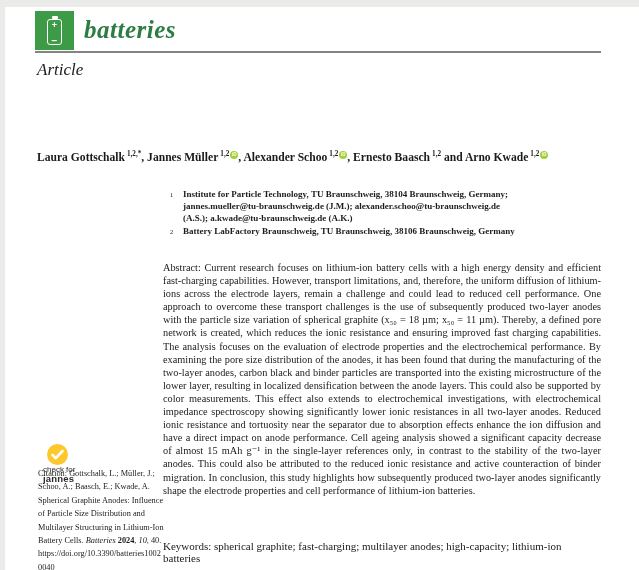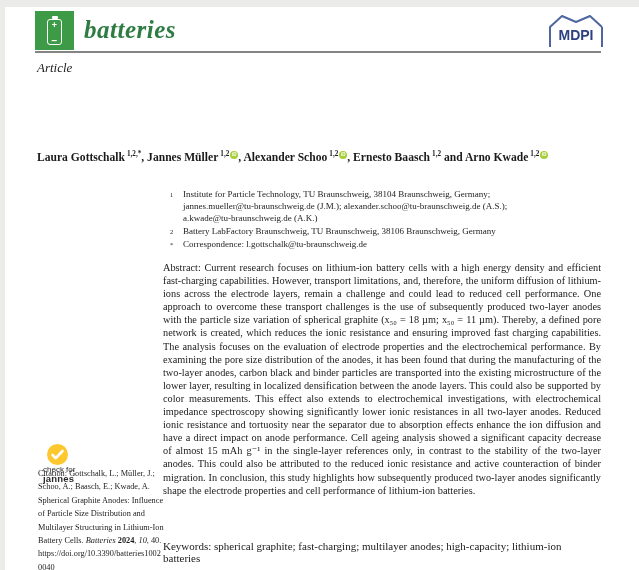--- a/index.html
+++ b/index.html
@@ -23,39 +23,39 @@
   .battery-plus  { position:absolute; left:0; right:0; top:0px;  text-align:center; font-size:9px; font-weight:bold; line-height:10px; }
   .battery-minus { position:absolute; left:0; right:0; bottom:-1px; text-align:center; font-size:10px; font-weight:bold; line-height:9px; }
   .journal-name {
     position:absolute; left:84px; top:16px; font-size:25px; font-weight:bold; font-style:italic;
     color:#2e7c43; letter-spacing:0.5px;
   }
   .mdpi-logo { position:absolute; left:547px; top:13px; width:60px; height:36px; }
   .header-rule { position:absolute; left:35px; top:51px; width:566px; height:2px; background:#848484; }
 
   
-  .article-type { position:absolute; left:37px; top:60px; font-style:italic; font-size:13px; color:#222; }
+  .article-type { position:absolute; left:37px; top:60px; font-style:italic; font-size:17px; color:#222; }
   .article-title {
     position:absolute; left:37px; top:75px; width:548px;
     font-size:19.5px; line-height:21.8px; font-weight:bold; color:#111; letter-spacing:0.1px;
   }
   .authors-line { position:absolute; left:37px; top:150px; width:570px; font-size:11.6px; font-weight:bold; color:#1a1a1a; }
   .authors-line sup { font-size:0.62em; vertical-align:super; margin-left:2px; font-weight:bold; }
   .orcid-badge {
     display:inline-block; width:8px; height:8px; border-radius:50%;
     background:#a6ce39; color:#ffffff; font-family:"Liberation Sans",sans-serif;
     font-size:4.5px; font-weight:bold; line-height:8px; text-align:center;
     vertical-align:super; margin-left:1px;
   }
 
   
   .affiliations { position:absolute; left:170px; top:188px; width:352px; font-size:9px; line-height:12.2px; color:#1c1c1c; }
   .affil-row { display:flex; }
   .affil-marker { width:13px; flex:0 0 13px; font-size:6.5px; vertical-align:super; padding-top:1px; }
-  .affil-text { flex:1; }
+  .affil-text { flex:1;font-weight:bold; }
 
   
   .update-badge { position:absolute; left:39px; top:444px; display:flex; align-items:center; cursor:pointer;flex-direction:column; }
   .badge-text { margin-left:4px; font-family:"Liberation Sans",sans-serif; color:#2b2b2b; }
   .badge-line1 { font-size:8px; line-height:9px; }
   .badge-line2 { font-size:9.5px; line-height:10px; font-weight:bold; letter-spacing:0.2px; }
   .citation-block {
     position:absolute; left:38px; top:467px; width:126px;
     font-size:8.3px; line-height:13.4px; color:#1c1c1c;
   }
@@ -80,45 +80,34 @@
     <div class="battery-icon">
       <div class="battery-cap"></div>
       <div class="battery-body">
         <span class="battery-plus">+</span>
         <span class="battery-minus">−</span>
       </div>
     </div>
   </div>
   <span class="journal-name">batteries</span>
 
-  <div class="mdpi-logo">
-    <svg width="60" height="36" viewBox="0 0 60 36">
-      <path d="M3 34 L3 14 L15 3 L29 9 L43 3 L55 14" fill="none" stroke="#4f66a0" stroke-width="2" stroke-linejoin="round"></path>
-      <line x1="55" y1="14" x2="55" y2="34" stroke="#4f66a0" stroke-width="2"></line>
-      <text x="29" y="27" text-anchor="middle" font-family="Liberation Sans, sans-serif" font-size="14" font-weight="bold" fill="#2c4180">MDPI</text>
-    </svg>
-  </div>
   <div class="header-rule"></div>
 
   <div class="article-type">Article</div>
 
   <div class="authors-line"><span><span>Laura Gottschalk</span><sup>1,2,*</sup><span>, </span></span><span><span>Jannes Müller</span><sup>1,2</sup><span class="orcid-badge">iD</span><span>, </span></span><span><span>Alexander Schoo</span><sup>1,2</sup><span class="orcid-badge">iD</span><span>, </span></span><span><span>Ernesto Baasch</span><sup>1,2</sup><span> and </span></span><span><span>Arno Kwade</span><sup>1,2</sup><span class="orcid-badge">iD</span></span></div>
 
   <div class="affiliations">
     <div class="affil-row">
       <span class="affil-marker">1</span>
       <span class="affil-text">Institute for Particle Technology, TU Braunschweig, 38104 Braunschweig, Germany; jannes.mueller@tu-braunschweig.de (J.M.); alexander.schoo@tu-braunschweig.de (A.S.); a.kwade@tu-braunschweig.de (A.K.)</span>
     </div>
     <div class="affil-row">
       <span class="affil-marker">2</span>
       <span class="affil-text">Battery LabFactory Braunschweig, TU Braunschweig, 38106 Braunschweig, Germany</span>
-    </div>
-    <div class="affil-row">
-      <span class="affil-marker">*</span>
-      <span class="affil-text">Correspondence: l.gottschalk@tu-braunschweig.de</span>
     </div>
   </div>
 
   <div class="update-badge">
     <svg width="21" height="21" viewBox="0 0 21 21">
       <circle cx="10.5" cy="10.5" r="10.5" fill="#fdc72e"></circle>
       <path d="M5.5 11 L8.8 14.2 L15.5 7" fill="none" stroke="#ffffff" stroke-width="2.6" stroke-linecap="round" stroke-linejoin="round"></path>
     </svg>
     <span class="badge-text">
       <div class="badge-line1">check for</div>

